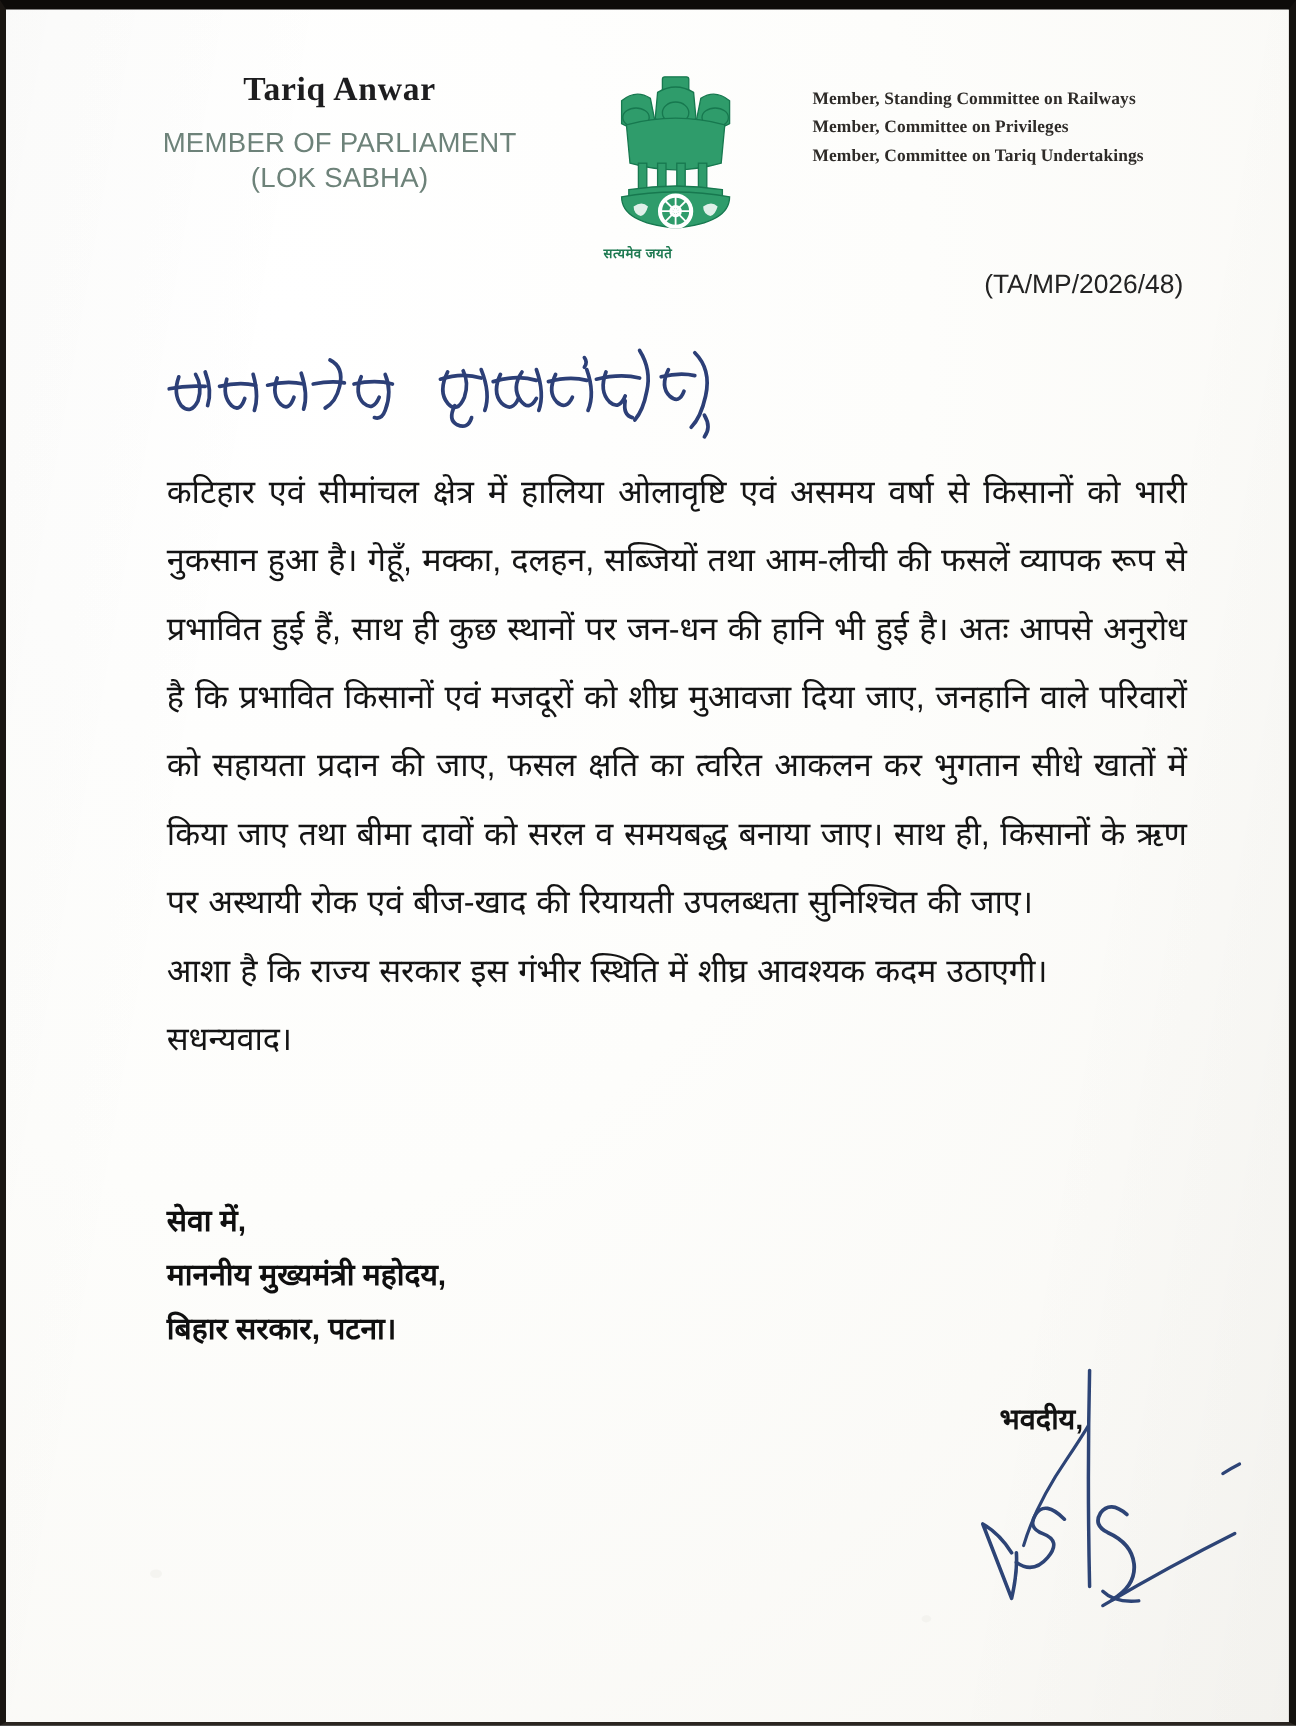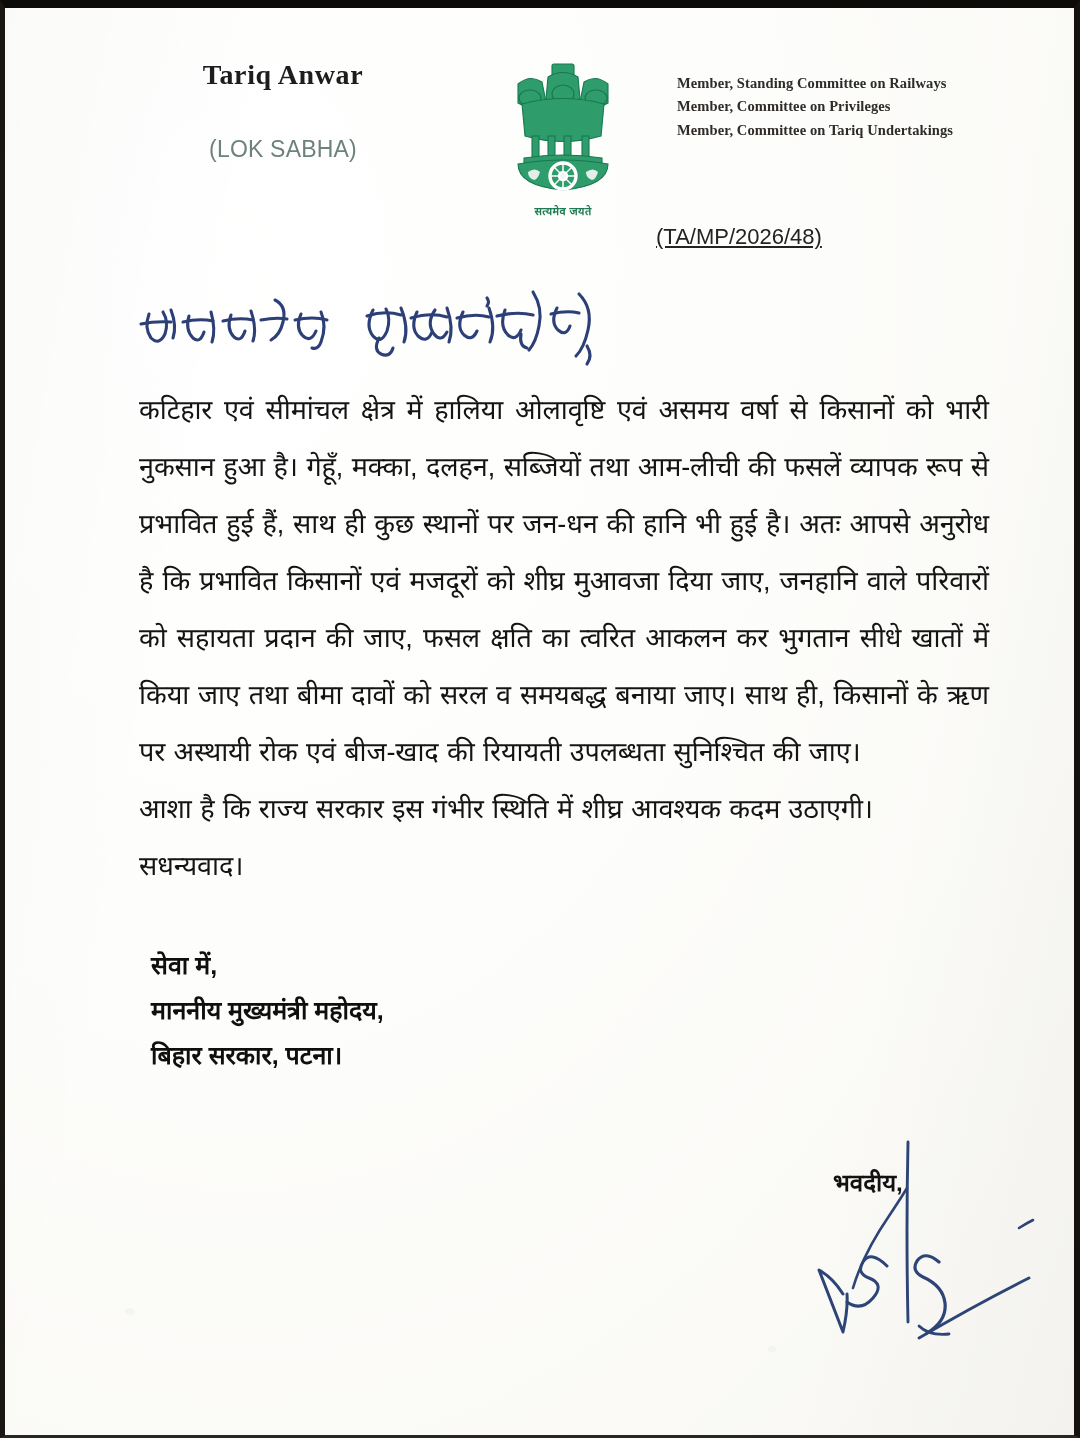--- a/index.html
+++ b/index.html
@@ -68,29 +68,28 @@
     letter-spacing: 0.2px;
     color: #6d8279;
     line-height: 1.28;
   }
   .mp-house {
     font-family: "Liberation Sans", sans-serif;
     font-size: 23px;
     letter-spacing: 0.2px;
     color: #6d8279;
     line-height: 1.28;
-    margin-top: 44px;
   }
 
   .emblem {
     position: absolute;
     left: 498px;
     top: -6px;
     width: 120px;
-    text-align: center;
+    text-align: left;
   }
   .emblem svg { display:block; margin: 0 auto; }
   .emblem-motto {
     margin-top: 1px;
     font-size: 11px;
     font-weight: bold;
     color: #1f7a52;
     letter-spacing: 0.4px;
     font-family: "Liberation Sans", sans-serif;
   }
@@ -123,23 +122,22 @@
     font-size: 25px;
     color: #232323;
     text-align: center;
     line-height: 1.25;
   }
   .ref-line {
     margin-top: 10px;
     font-family: "Liberation Sans", sans-serif;
     font-size: 22px;
     color: #232323;
-    text-align: left;
+    text-align: right;
     line-height: 1.25;
-    text-decoration: underline;
   }
 
   
   .salutation-hw {
     position: absolute;
     left: 130px;
     top: 276px;
     width: 470px;
     height: 86px;
   }
@@ -166,23 +164,22 @@
     text-align: justify;
     text-justify: inter-word;
   }
   .body-text p.para-2 { margin-top: 0; }
   .body-text p.para-3 { margin-top: 0; }
 
   
   .addressee {
     position: absolute;
     left: 134px;
-    top: 935px;
+    top: 988px;
     width: 520px;
-    margin-left: 12px;
   }
   .addressee div {
     font-family: "Liberation Sans", sans-serif;
     font-weight: bold;
     font-size: 25px;
     line-height: 45px;
     color: #0f0f0f;
   }
 
   
@@ -222,20 +219,21 @@
   <div class="paper"></div>
 
   <div class="scan-speck" style="left:300px;top:68px;width:6px;height:5px;"></div>
   <div class="scan-speck" style="left:763px;top:1338px;width:8px;height:6px;"></div>
   <div class="scan-speck" style="left:120px;top:1300px;width:10px;height:7px;"></div>
 
   <div class="header">
 
     <div class="hdr-left">
       <div class="mp-name">Tariq Anwar</div>
+      <div class="mp-role">MEMBER OF PARLIAMENT</div>
       <div class="mp-house">(LOK  SABHA)</div>
     </div>
 
     <div class="emblem">
       <span>
         <svg width="110" height="148" viewBox="0 0 110 148" aria-hidden="true">
           <g fill="#2f9c6b" stroke="#17784f" stroke-width="1.1">
 
             <rect x="44" y="10" width="22" height="13" rx="2"></rect>
             <path d="M40 23 q15 -9 30 0 l2 22 q-17 9 -34 0 z"></path>

